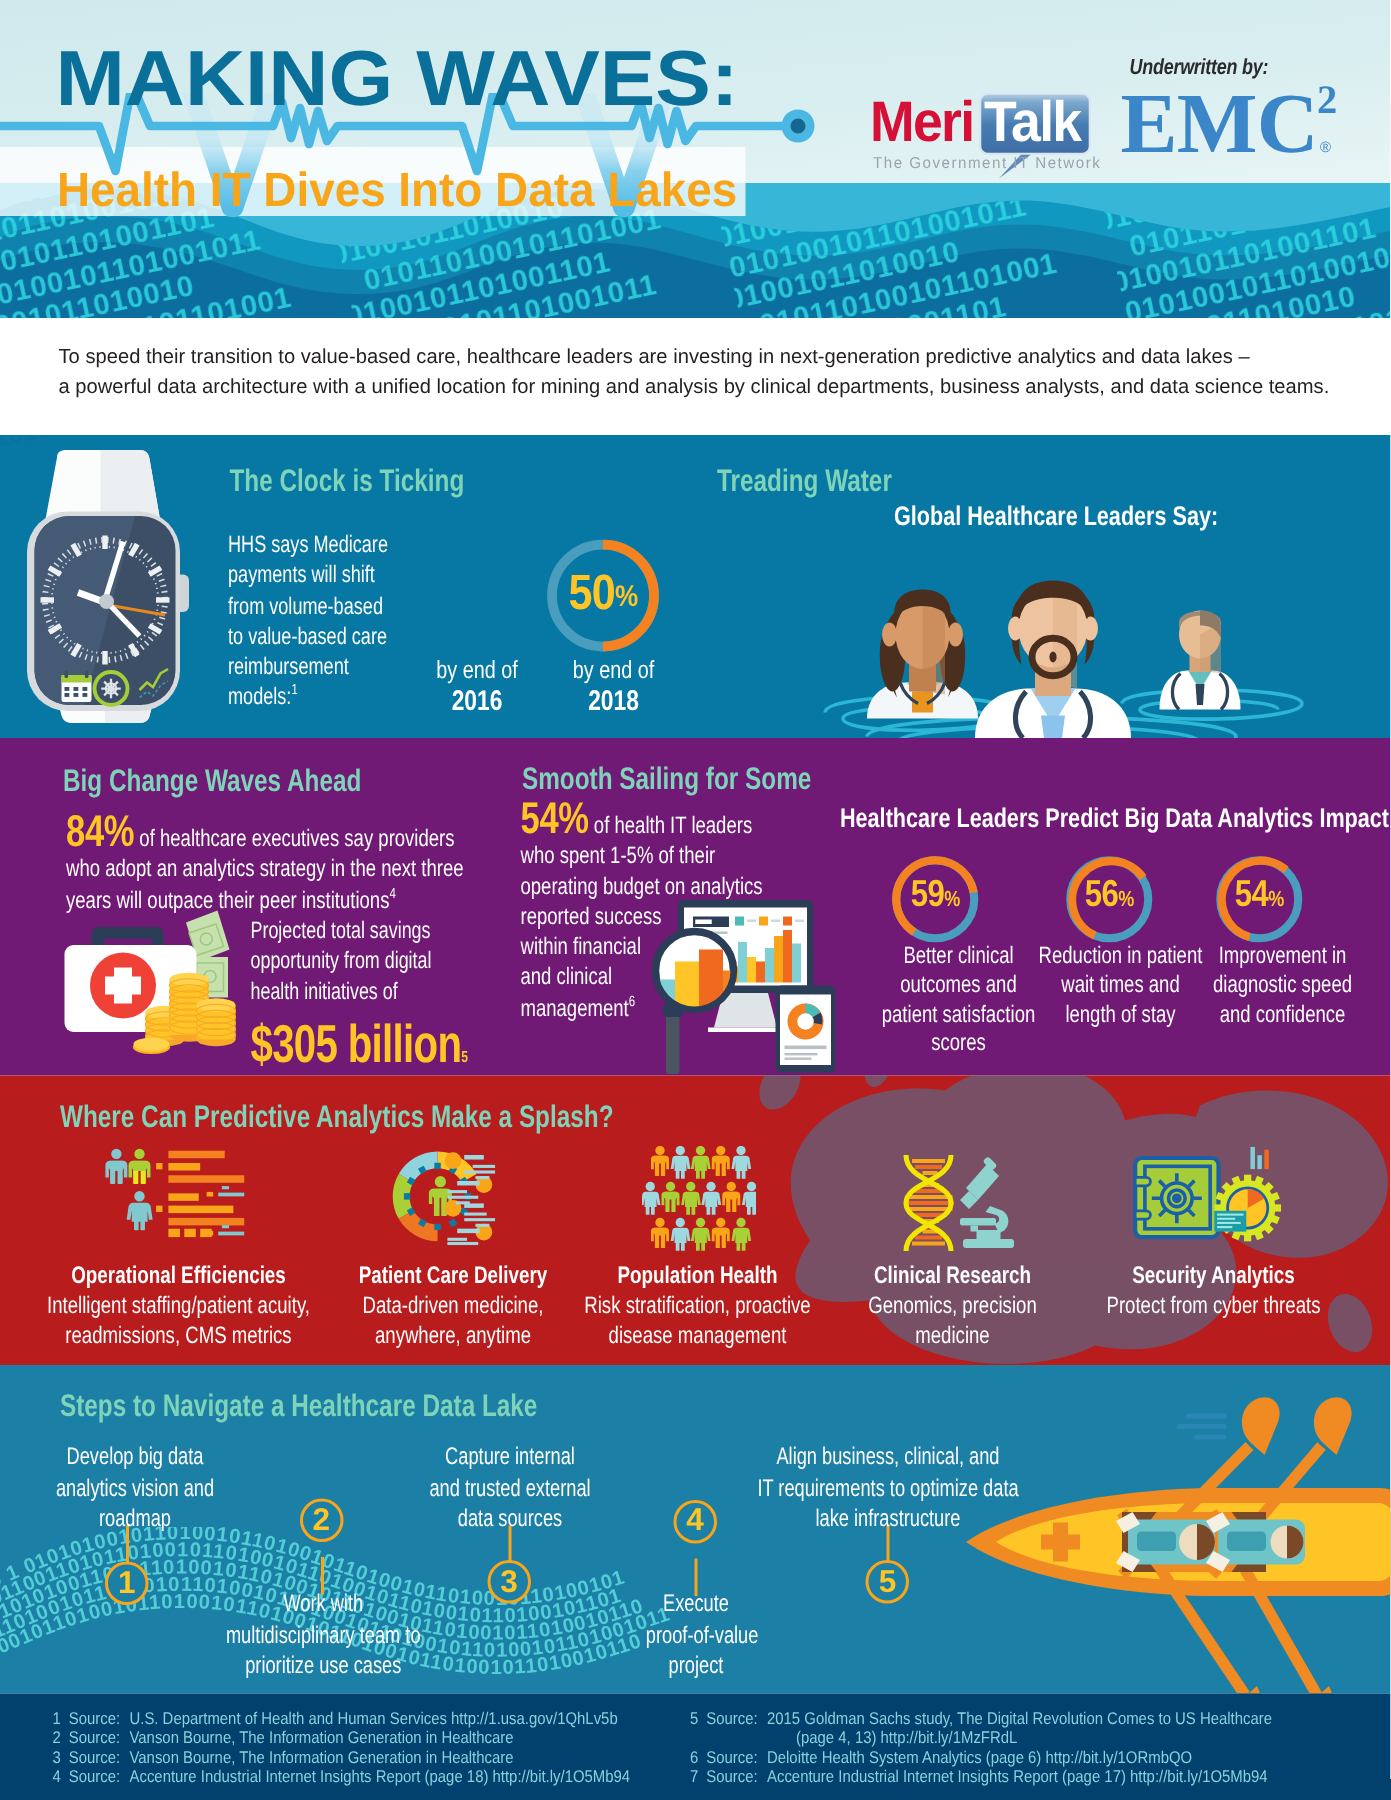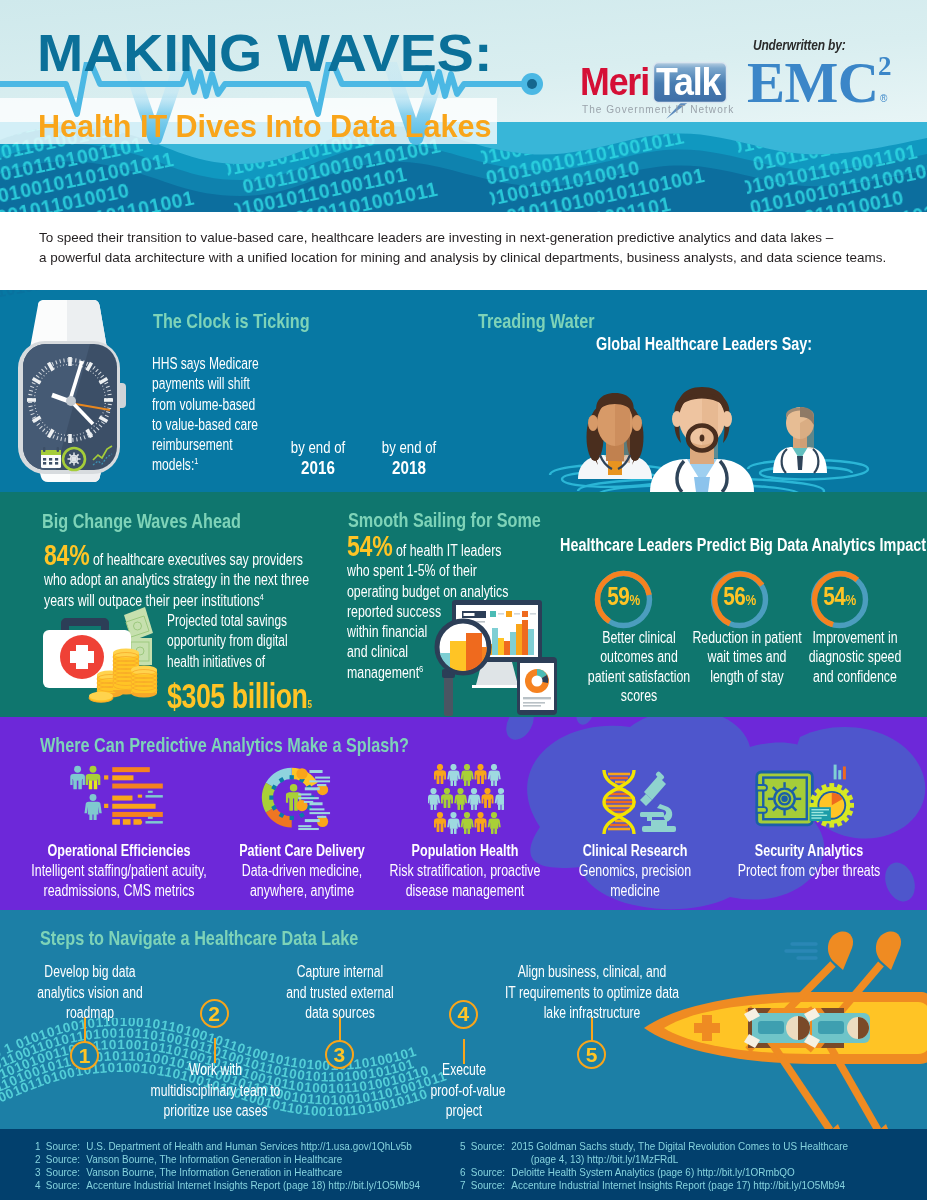--- a/index.html
+++ b/index.html
@@ -36,22 +36,22 @@
   .emc-word{font-family:"Liberation Serif",serif;font-size:57px;font-weight:bold;color:#3b86c8;line-height:57px;letter-spacing:-0.5px;}
   .emc-sup{position:absolute;left:131px;top:-1px;font-family:"Liberation Serif",serif;font-size:27px;font-weight:bold;color:#3b86c8;line-height:27px;}
   .emc-reg{position:absolute;left:133px;top:39px;font-size:10px;color:#3b86c8;}
 
   
   #intro{position:absolute;left:0;top:212px;width:927px;height:78px;background:#fff;}
   #intro p{margin:0;position:absolute;left:38.6px;top:16px;font-size:13.55px;color:#231f20;line-height:20.3px;white-space:nowrap;transform:scaleX(.993);transform-origin:left top;}
   
   .sec{position:absolute;left:0;width:927px;overflow:hidden;}
   #sec1{top:290px;height:202px;background:#0778a3;}
-  #sec2{top:492px;height:225px;background:#0f766e;}
-  #sec3{top:717px;height:193px;background:#6d28d9;}
+  #sec2{top:492px;height:225px;background:#701a75;}
+  #sec3{top:717px;height:193px;background:#b91c1c;}
   #sec4{top:910px;height:219px;background:#1c7fa6;}
   #footer{position:absolute;left:0;top:1129px;width:927px;height:71px;background:#02406d;overflow:hidden;}
 
   .sec-h{position:absolute;color:#7ed3b8;font-size:20.8px;font-weight:bold;letter-spacing:0;white-space:nowrap;line-height:20.8px;transform:scaleX(.78);transform-origin:left top;}
   sup{font-size:.62em;vertical-align:super;line-height:0;}
 
   
   #clock-h{left:153px;top:21px;}
   #hhs{position:absolute;left:152px;top:64px;width:141px;font-size:15.8px;color:#fff;line-height:20.3px;transform:scaleX(.764);transform-origin:left top;}
   .donut{position:absolute;width:92px;height:92px;}
@@ -268,20 +268,27 @@
   </svg>
 
   <div class="sec-h" id="clock-h">The Clock is Ticking</div>
   <div id="hhs"><span>HHS says Medicare payments will shift from volume-based to value-based care reimbursement models:</span><sup>1</sup></div>
 
   <div class="dcap" style="left:248px;top:147px">
     <div>by end of</div>
     <div class="b">2016</div>
   </div>
 
+  <div class="donut" style="left:363px;top:68px;width:78px;height:78px">
+    <svg viewBox="0 0 78 78" style="width:78px;height:78px">
+      <circle cx="39" cy="39" r="34" fill="none" stroke="#4b9dbe" stroke-width="6.5"></circle>
+      <path d="M39,5 A34,34 0 0 1 39,73" fill="none" stroke="#f58220" stroke-width="6.5"></path>
+    </svg>
+    <div class="dlabel"><span>50</span><span class="u">%</span></div>
+  </div>
   <div class="dcap" style="left:339px;top:147px">
     <div>by end of</div>
     <div class="b">2018</div>
   </div>
 
   <div class="sec-h" id="tw-h">Treading Water</div>
   <div id="tw-sub">Global Healthcare Leaders Say:</div>
 
 <svg class="abs" style="left:460px;top:85px;width:467px;height:117px;z-index:4" viewBox="0 0 467 117">
   <defs>

